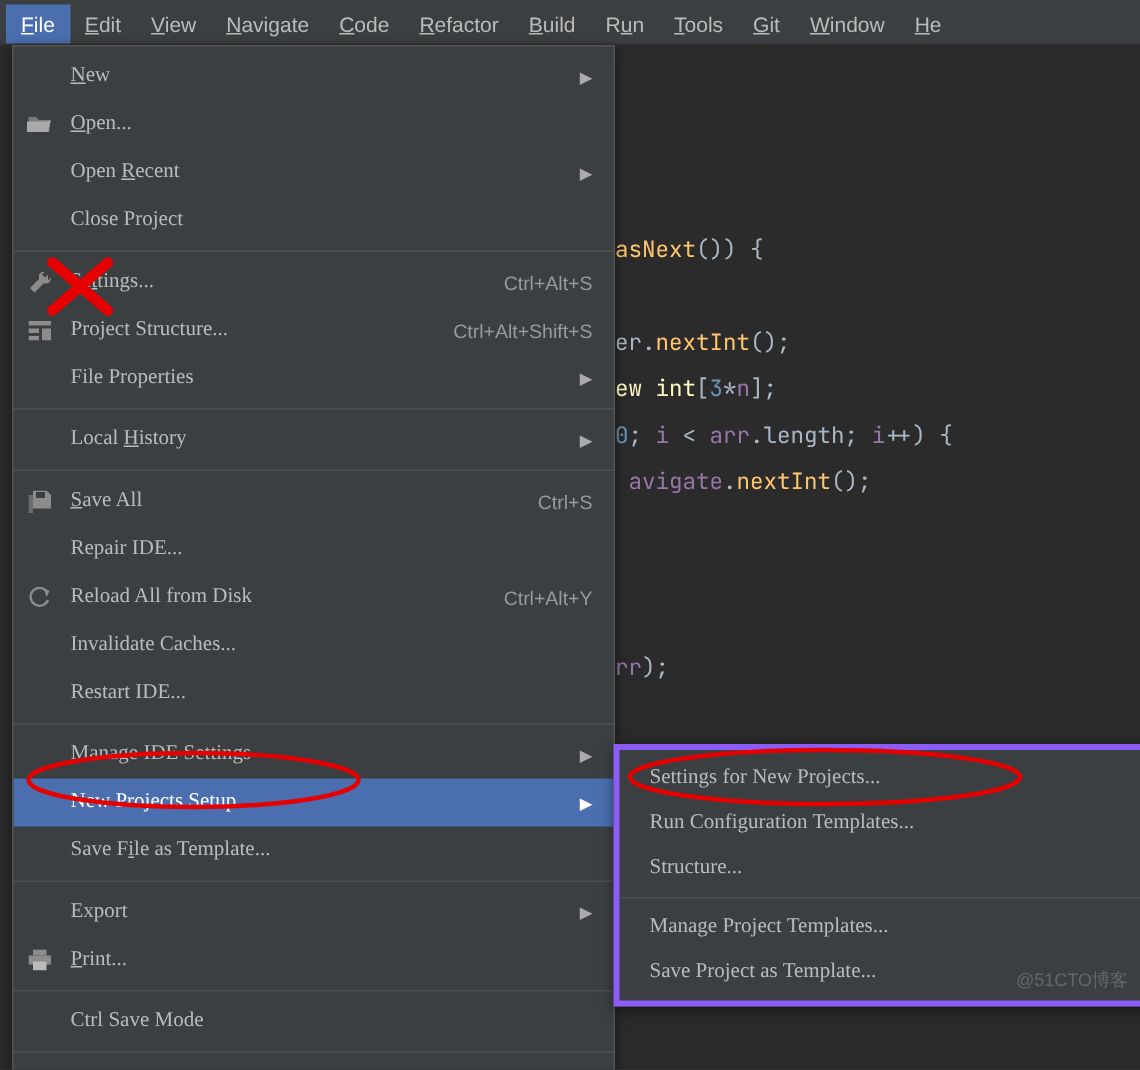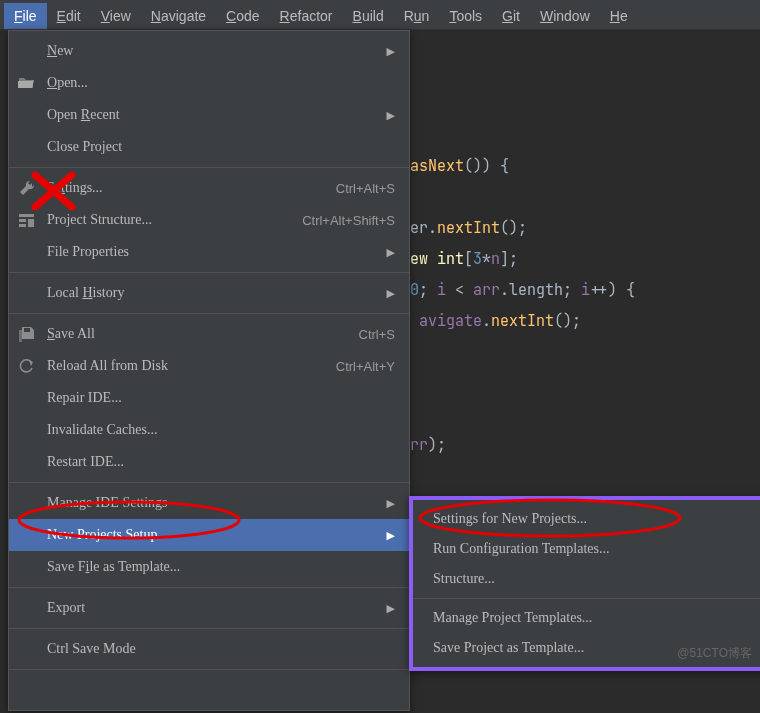--- a/index.html
+++ b/index.html
@@ -218,35 +218,35 @@
       <svg width="15" height="15" viewBox="0 0 15 15">
           <path fill="#8c8c8c" d="M3 0h9l3 3v9H3z"></path>
           <path fill="#8c8c8c" d="M0 3h3v12h12v0H0z" opacity="0.6"></path>
           <rect fill="#3c3f41" x="5" y="1" width="6" height="4"></rect>
         </svg>
     </span>
     <span class="menu-label"><u>S</u>ave All</span>
     <span class="menu-shortcut">Ctrl+S</span>
   </div>
   <div class="menu-item">
+    <span class="menu-icon"></span>
+    <span class="menu-label">Repair IDE...</span>
+  </div>
+  <div class="menu-item">
     <span class="menu-icon">
       <svg width="15" height="15" viewBox="0 0 15 15">
           <path fill="none" stroke="#8c8c8c" stroke-width="1.5" d="M12 3A6 6 0 1 0 13 9"></path>
           <path fill="#8c8c8c" d="M10 1l4 2-2 4z"></path>
         </svg>
     </span>
     <span class="menu-label">Reload All from Disk</span>
     <span class="menu-shortcut">Ctrl+Alt+Y</span>
   </div>
   <div class="menu-item">
     <span class="menu-icon"></span>
-    <span class="menu-label">Repair IDE...</span>
-  </div>
-  <div class="menu-item">
-    <span class="menu-icon"></span>
     <span class="menu-label">Invalidate Caches...</span>
   </div>
   <div class="menu-item">
     <span class="menu-icon"></span>
     <span class="menu-label">Restart IDE...</span>
   </div>
   <div class="menu-sep"></div>
   <div class="menu-item">
     <span class="menu-icon"></span>
     <span class="menu-label">Manage IDE Settings</span>
@@ -259,20 +259,30 @@
   </div>
   <div class="menu-item">
     <span class="menu-icon"></span>
     <span class="menu-label">Save F<u>i</u>le as Template...</span>
   </div>
   <div class="menu-sep"></div>
   <div class="menu-item">
     <span class="menu-icon"></span>
     <span class="menu-label">Export</span>
     <span class="menu-arrow">▶</span>
+  </div>
+  <div class="menu-item">
+    <span class="menu-icon">
+      <svg width="15" height="14" viewBox="0 0 15 14">
+          <rect fill="#8c8c8c" x="3" y="0" width="9" height="4"></rect>
+          <rect fill="#8c8c8c" x="0" y="4" width="15" height="6"></rect>
+          <rect fill="#bbbbbb" x="3" y="8" width="9" height="6"></rect>
+        </svg>
+    </span>
+    <span class="menu-label"><u>P</u>rint...</span>
   </div>
   <div class="menu-sep"></div>
   <div class="menu-item">
     <span class="menu-icon"></span>
     <span class="menu-label">Ctrl Save Mode</span>
   </div>
   <div class="menu-sep"></div>
   <div class="menu-item">
     <span class="menu-icon"></span>
 

